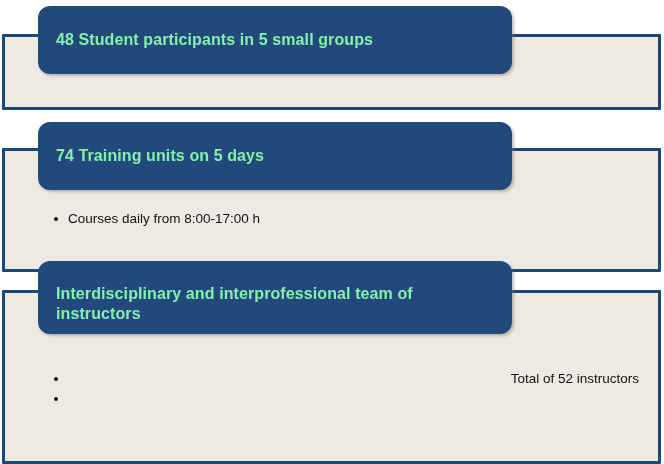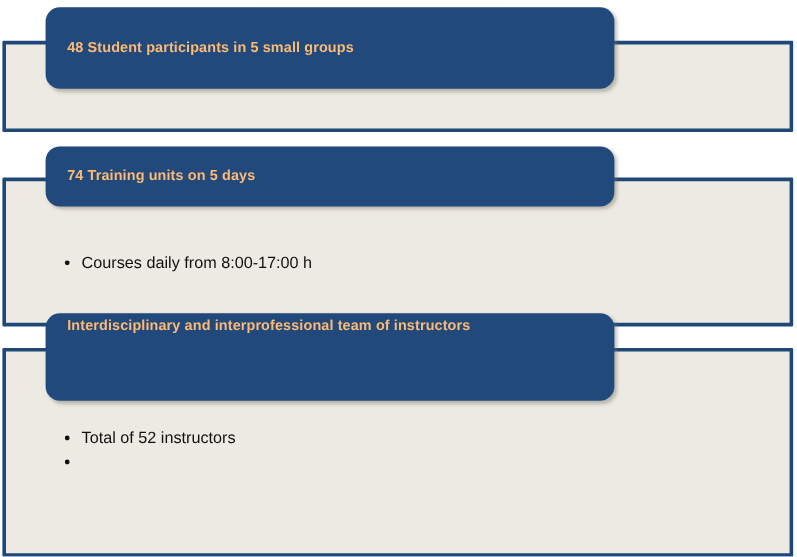--- a/index.html
+++ b/index.html
@@ -44,23 +44,23 @@
     background: #22497B;
     border-radius: 12px;
     box-shadow: 2px 2px 3px rgba(120,115,105,0.45);
     display: flex;
     align-items: center;
     padding: 0 18px;
     z-index: 5;
   }
 
   .header-tab-text {
-    color: #fdba74;
+    color: #86efac;
     font-weight: bold;
-    font-size: 12px;
+    font-size: 16px;
     line-height: 1.28;
     letter-spacing: 0.1px;
   }
 
   
   .bullets {
     position: absolute;
     z-index: 6;
     left: 52px;
     right: 22px;
@@ -87,28 +87,28 @@
   }
 
   
   #block-1 { top: 0px; height: 112px; }
   #block-1 .panel    { top: 34px; height: 76px; }
   #block-1 .header-tab { top: 6px;  height: 68px; }
 
   
   #block-2 { top: 120px; height: 132px; }
   #block-2 .panel    { top: 28px; height: 124px; }
-  #block-2 .header-tab { top: 2px;  height: 50px; }
+  #block-2 .header-tab { top: 2px;  height: 68px; }
   #block-2 .bullets  { top: 90px; }
 
   
   #block-3 { top: 259px; height: 205px; }
   #block-3 .panel    { top: 31px; height: 174px; }
-  #block-3 .header-tab { top: 2px;  height: 73px; align-items: flex-start; padding-top: 3px; }
-  #block-3 .bullets  { top: 97px; }
+  #block-3 .header-tab { top: 2px;  height: 73px; align-items: flex-start; padding-top: 23px; }
+  #block-3 .bullets  { top: 111px; text-align: right; }
 </style>
 </head>
 <body>
 
 <div class="slide">
 
   <div class="block" id="block-1">
     <div class="panel"></div>
     <div class="header-tab">
       <span class="header-tab-text">48 Student participants in 5 small groups</span>

